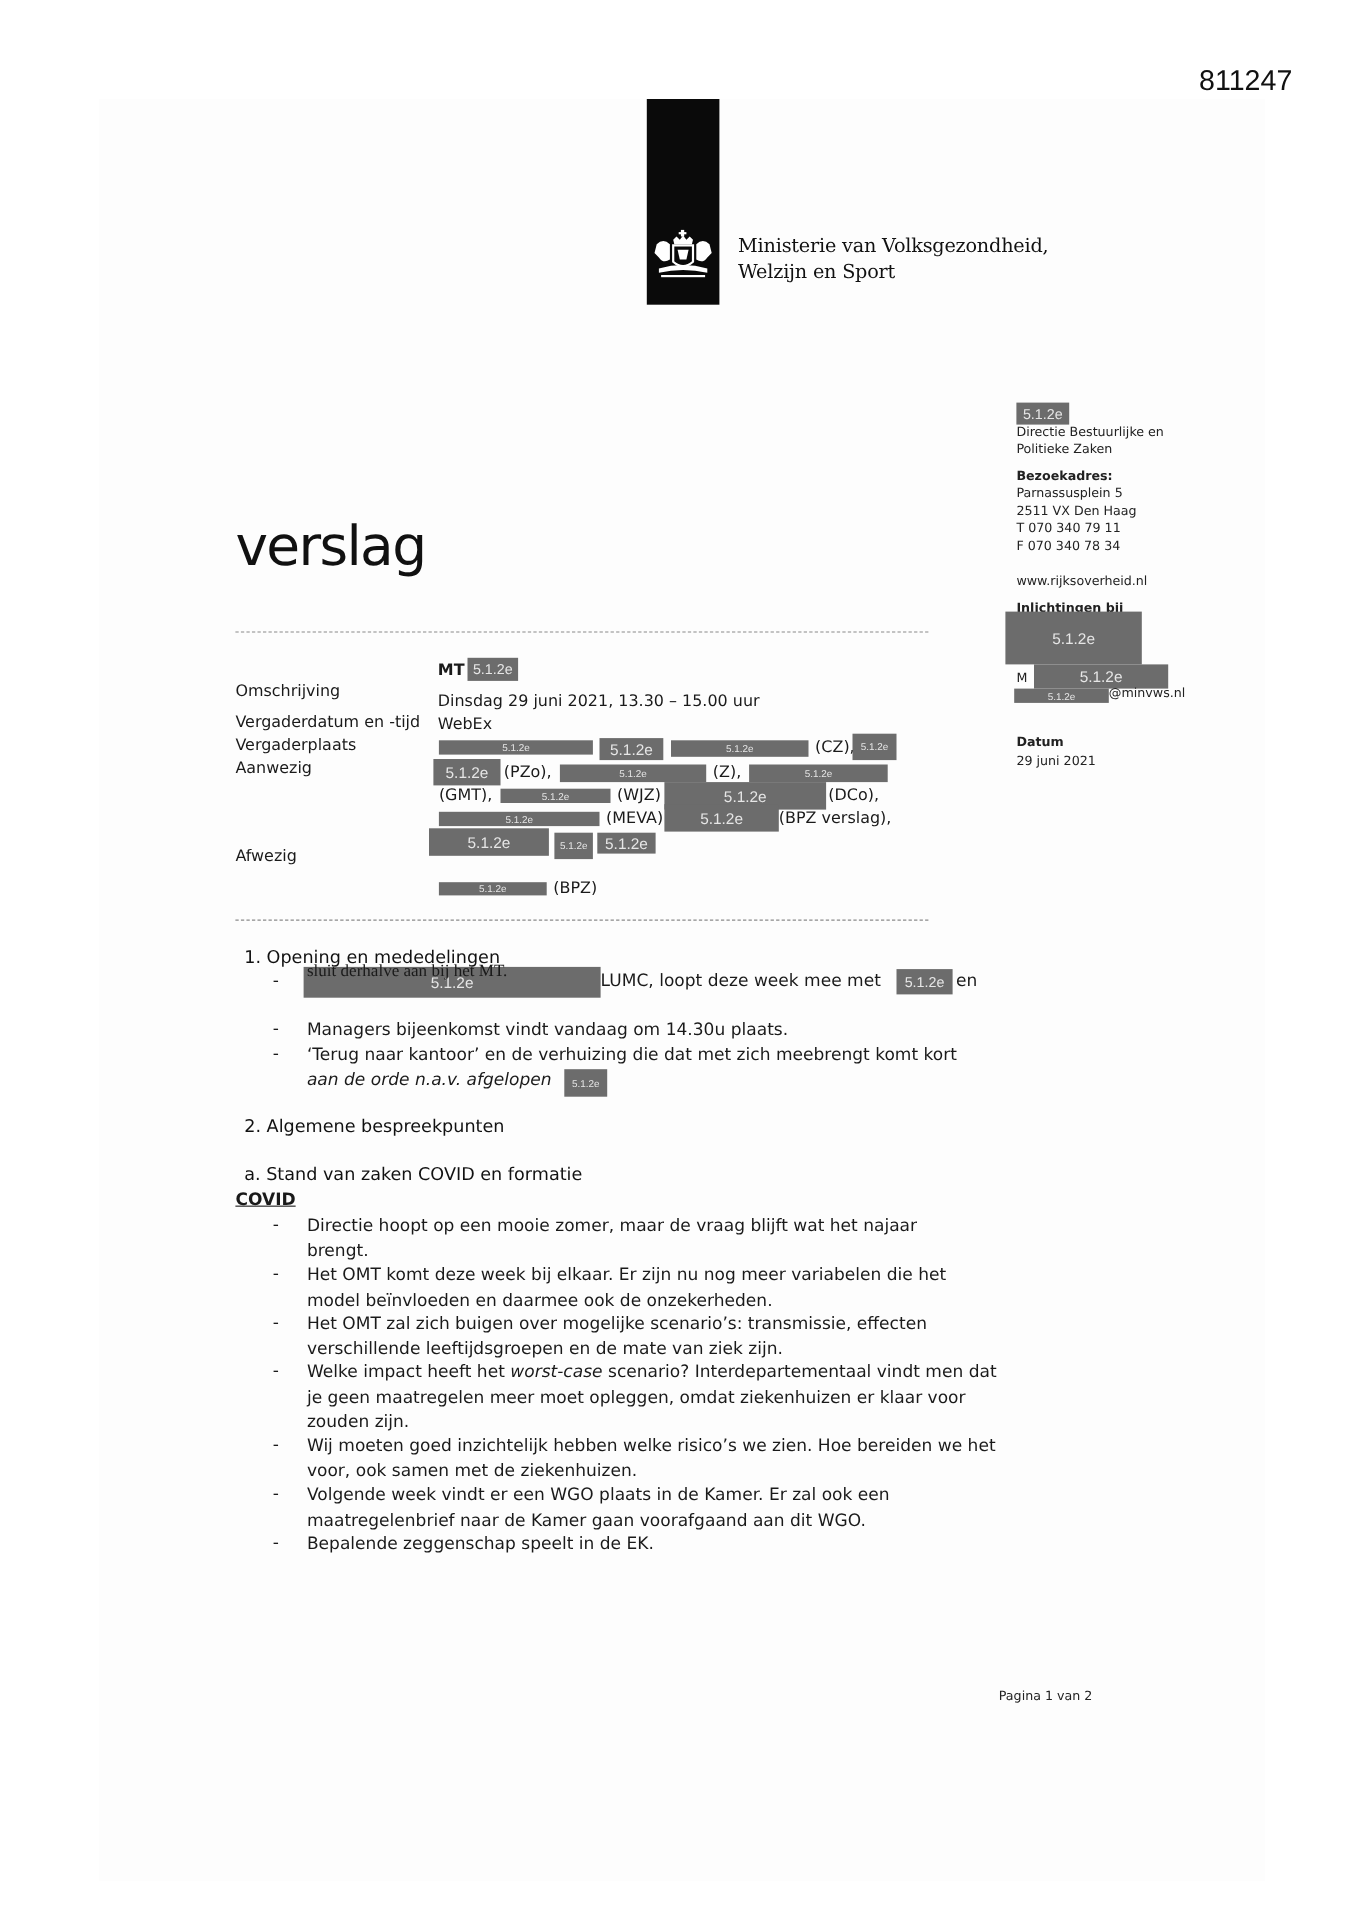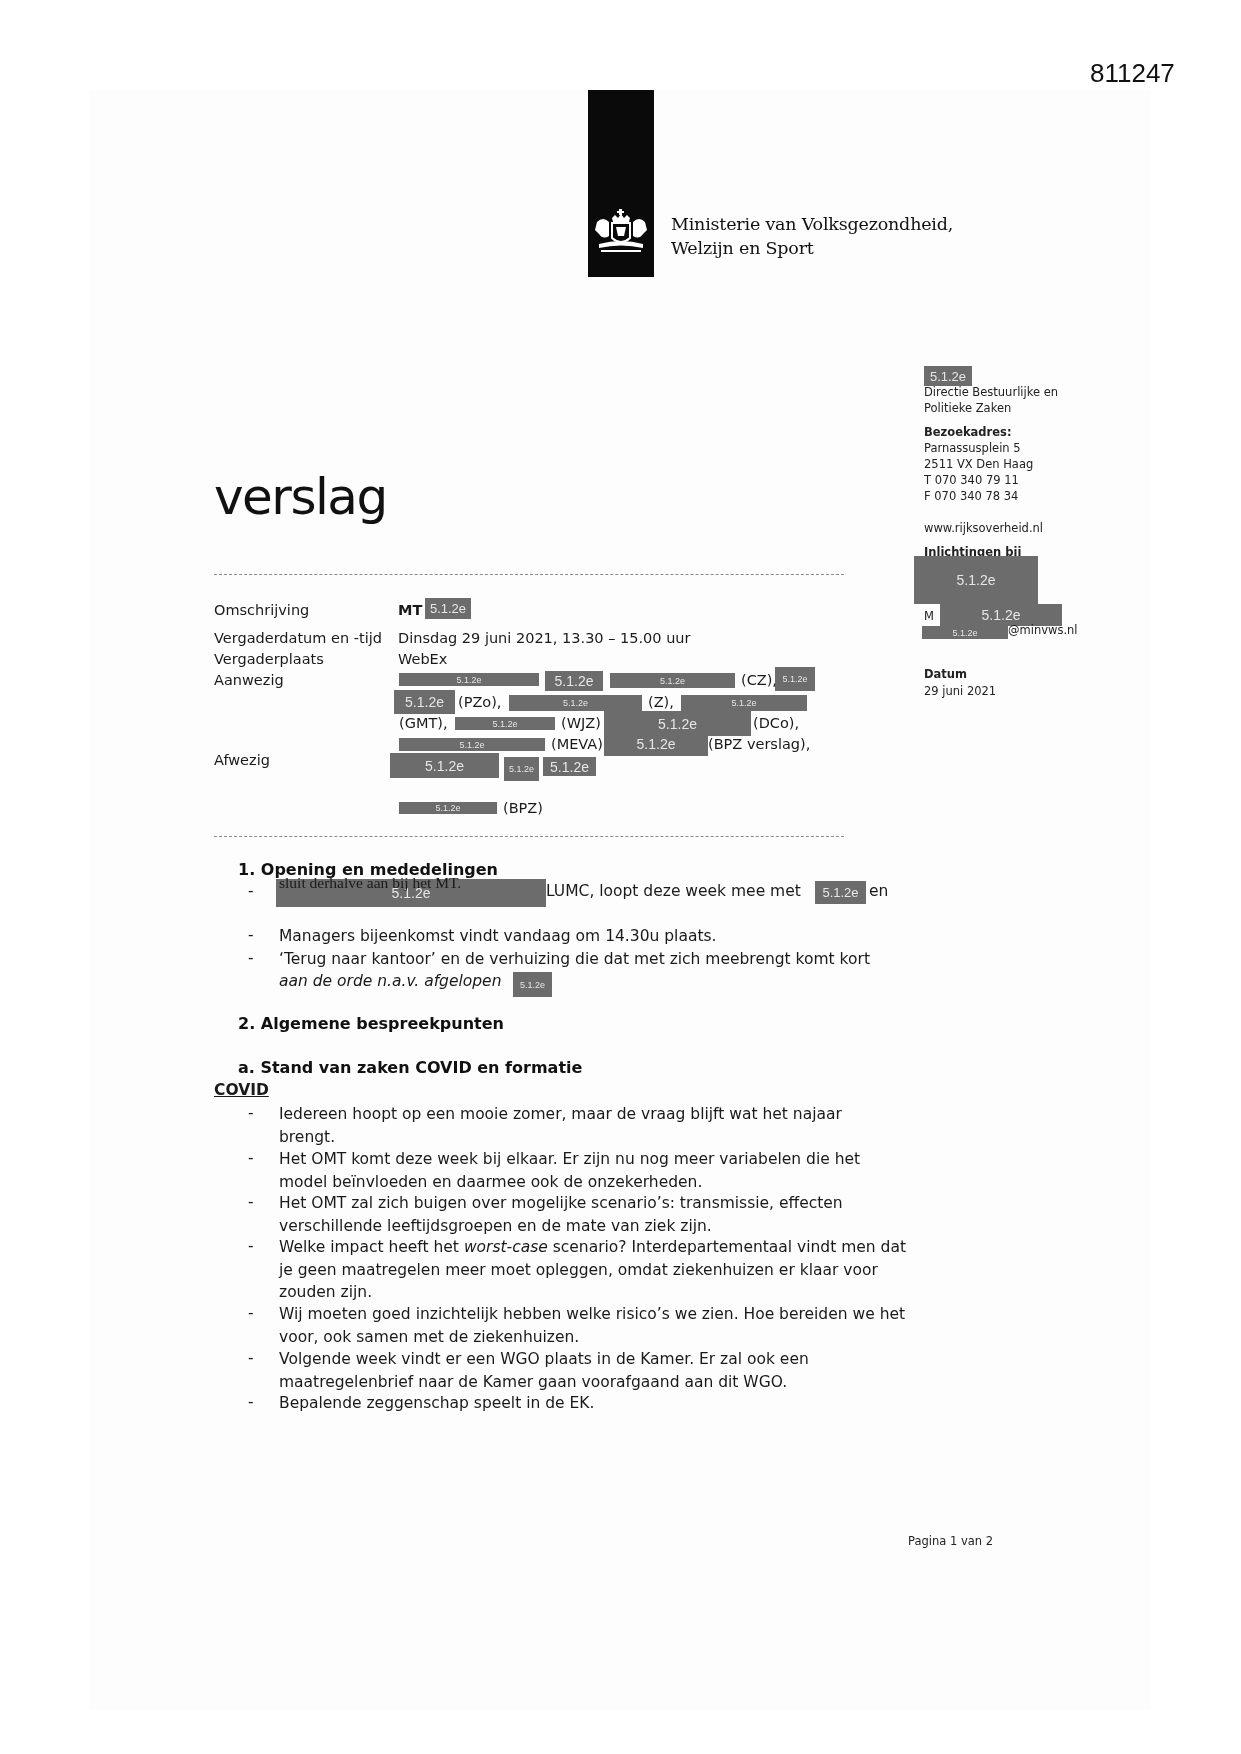--- a/index.html
+++ b/index.html
@@ -38,25 +38,25 @@
 
   .side { position: absolute; left: 924px; font-size: 11.5px; line-height: 16px; color: #222; }
   .side b { font-weight: bold; margin-top: 16px; }
 
   .title-verslag {
     position: absolute; left: 214px; top: 468px; font-size: 50px; font-family: "DejaVu Sans", sans-serif;
     letter-spacing: -1.5px; font-weight: normal; color: #111;
   }
   .hr-dotted { position: absolute; left: 214px; width: 630px; border-top: 1px dashed #8a8a8a; }
 
-  .meta-label { position: absolute; left: 214px; font-size: 14.5px; color: #1a1a1a; }
+  .meta-label { position: absolute; left: 214px; font-size: 14.5px; color: #1a1a1a; margin-top: 19px; }
   .meta-value { position: absolute; left: 398px; font-size: 14.5px; color: #1a1a1a; white-space: nowrap; }
   .t { position: absolute; font-size: 14.5px; color: #1a1a1a; white-space: nowrap; }
 
-  .h-sec { position: absolute; font-size: 16px; font-weight: bold; color: #111; white-space: nowrap; margin-left: 16px; }
+  .h-sec { position: absolute; font-size: 16px; font-weight: normal; color: #111; white-space: nowrap; }
   .bullet-dash { position: absolute; left: 248px; font-size: 15.5px; }
   .para { position: absolute; left: 279px; font-size: 15.5px; line-height: 22.5px; color: #1a1a1a; width: 640px; }
   .underline { text-decoration: underline; font-weight: bold; }
   .footer { position: absolute; left: 908px; top: 1534px; font-size: 11.5px; color: #222; }
 </style>
 </head>
 <body>
 
 <div class="sheet"></div>
 
@@ -164,21 +164,21 @@
 <div class="bullet-dash" style="top:949px;">-</div>
 <div class="para" style="top:948px;">‘Terug naar kantoor’ en de verhuizing die dat met zich meebrengt komt kort</div>
 <div class="para" style="top:970px;width:auto;font-style:italic;">aan de orde n.a.v. afgelopen</div>
 <div class="redact r-sm" style="left:513px;top:972px;width:39px;height:25px;">5.1.2e</div>
 
 <div class="h-sec" style="left:222px;top:1014px;">2.  Algemene bespreekpunten</div>
 <div class="h-sec" style="left:222px;top:1058px;">a.  Stand van zaken COVID en formatie</div>
 <div class="t underline" style="left:214px;top:1081px;font-size:15.5px;">COVID</div>
 
 <div class="bullet-dash" style="top:1104px;">-</div>
-<div class="para" style="top:1103px;width:610px;">Iedereen hoopt op een mooie zomer, maar de vraag blijft wat het najaar brengt.</div>
+<div class="para" style="top:1103px;width:610px;">Directie hoopt op een mooie zomer, maar de vraag blijft wat het najaar brengt.</div>
 
 <div class="bullet-dash" style="top:1149px;">-</div>
 <div class="para" style="top:1148px;width:620px;">Het OMT komt deze week bij elkaar. Er zijn nu nog meer variabelen die het model beïnvloeden en daarmee ook de onzekerheden.</div>
 
 <div class="bullet-dash" style="top:1193px;">-</div>
 <div class="para" style="top:1192px;width:600px;">Het OMT zal zich buigen over mogelijke scenario’s: transmissie, effecten verschillende leeftijdsgroepen en de mate van ziek zijn.</div>
 
 <div class="bullet-dash" style="top:1237px;">-</div>
 <div class="para" style="top:1236px;width:640px;"><span>Welke impact heeft het </span><em>worst-case</em><span> scenario? Interdepartementaal vindt men dat je geen maatregelen meer moet opleggen, omdat ziekenhuizen er klaar voor zouden zijn.</span></div>
 

